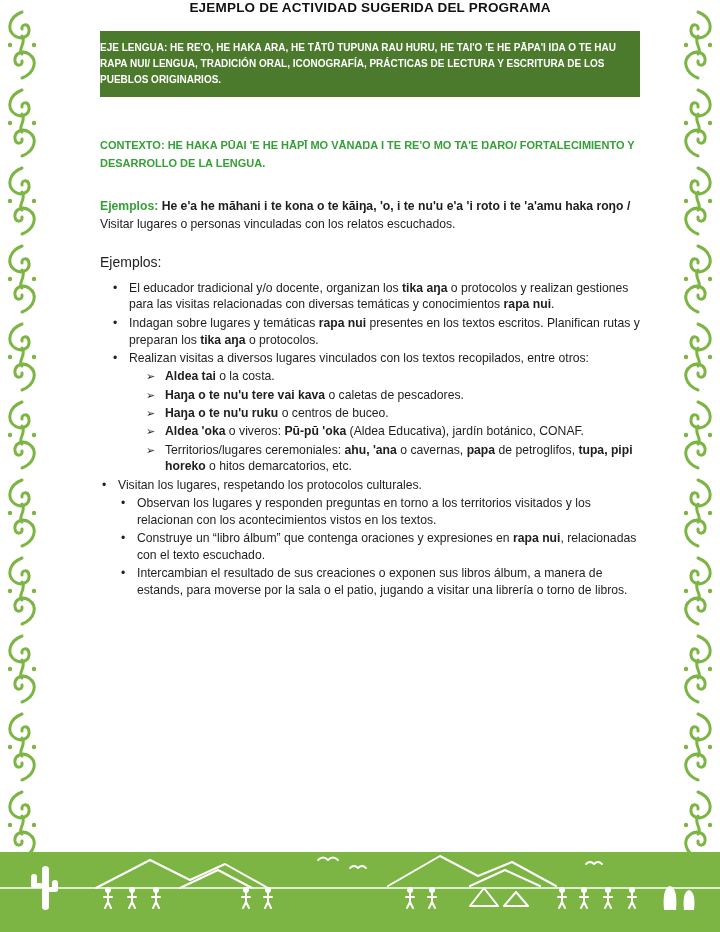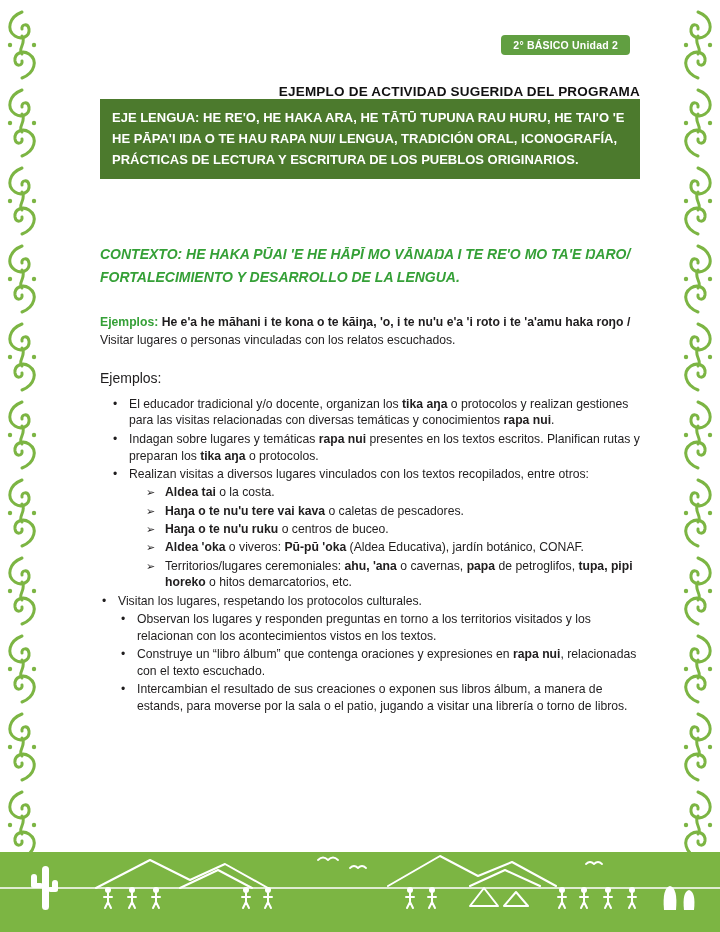--- a/index.html
+++ b/index.html
@@ -16,31 +16,31 @@
   .side.left{left:0}
   .side.right{right:0}
   .badge{
     position:absolute;top:35px;right:90px;z-index:2;
     background:var(--badge_green,#619f41);color:#fff;
     font-weight:bold;font-size:10.5px;letter-spacing:.2px;
     padding:4px 12px;border-radius:4px;
   }
   .content{position:absolute;left:100px;top:0;width:540px;z-index:2}
   .title{
-    margin-top:84px;text-align:right;
+    text-align:center;
     font-size:13.5px;font-weight:bold;letter-spacing:.2px;color:#111;
   }
   .eje-box{
-    background:var(--eje_box_green,#4c7a2d);
-    color:#fff;font-weight:bold;font-size:13px;line-height:1.6;
-    padding:9px 12px;
+    margin-top:16px;background:var(--eje_box_green,#4c7a2d);
+    color:#fff;font-weight:bold;font-size:10px;line-height:1.6;
+    padding:9px 0;
   }
   .contexto{
-    margin-top:64px;color:var(--context_green,#35a037);
-    font-weight:bold;font-size:14px;line-height:1.6;font-style:italic;
+    margin-top:40px;color:var(--context_green,#35a037);
+    font-weight:bold;font-size:11px;line-height:1.6;
   }
   .actividad{margin-top:26px;font-size:12.2px;line-height:1.45}
   .green{color:var(--context_green,#35a037)}
   .ejemplos-label{margin-top:20px;font-size:14px}
   .examples-list{margin-top:10px;font-size:12.2px;line-height:1.38}
   .bullet-row{display:flex;margin:1.5px 0}
   .marker{flex:0 0 16px}
   .marker.arrow{flex:0 0 19px;font-size:11px;padding-top:1px}
   .bullet-text{flex:1 1 auto}
   .lv0{padding-left:2px}

